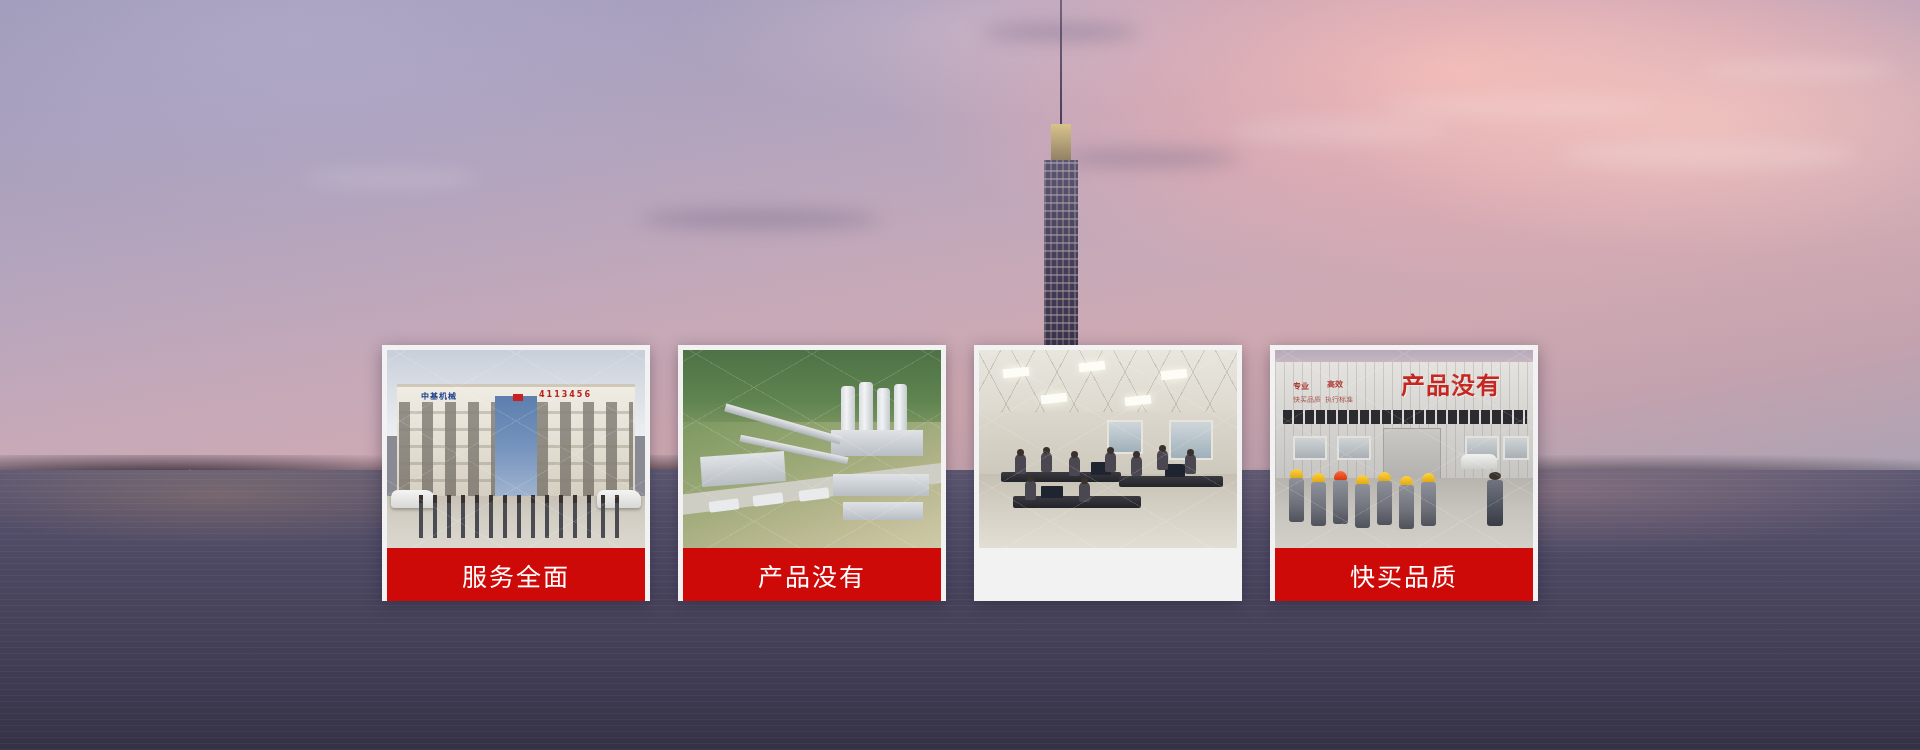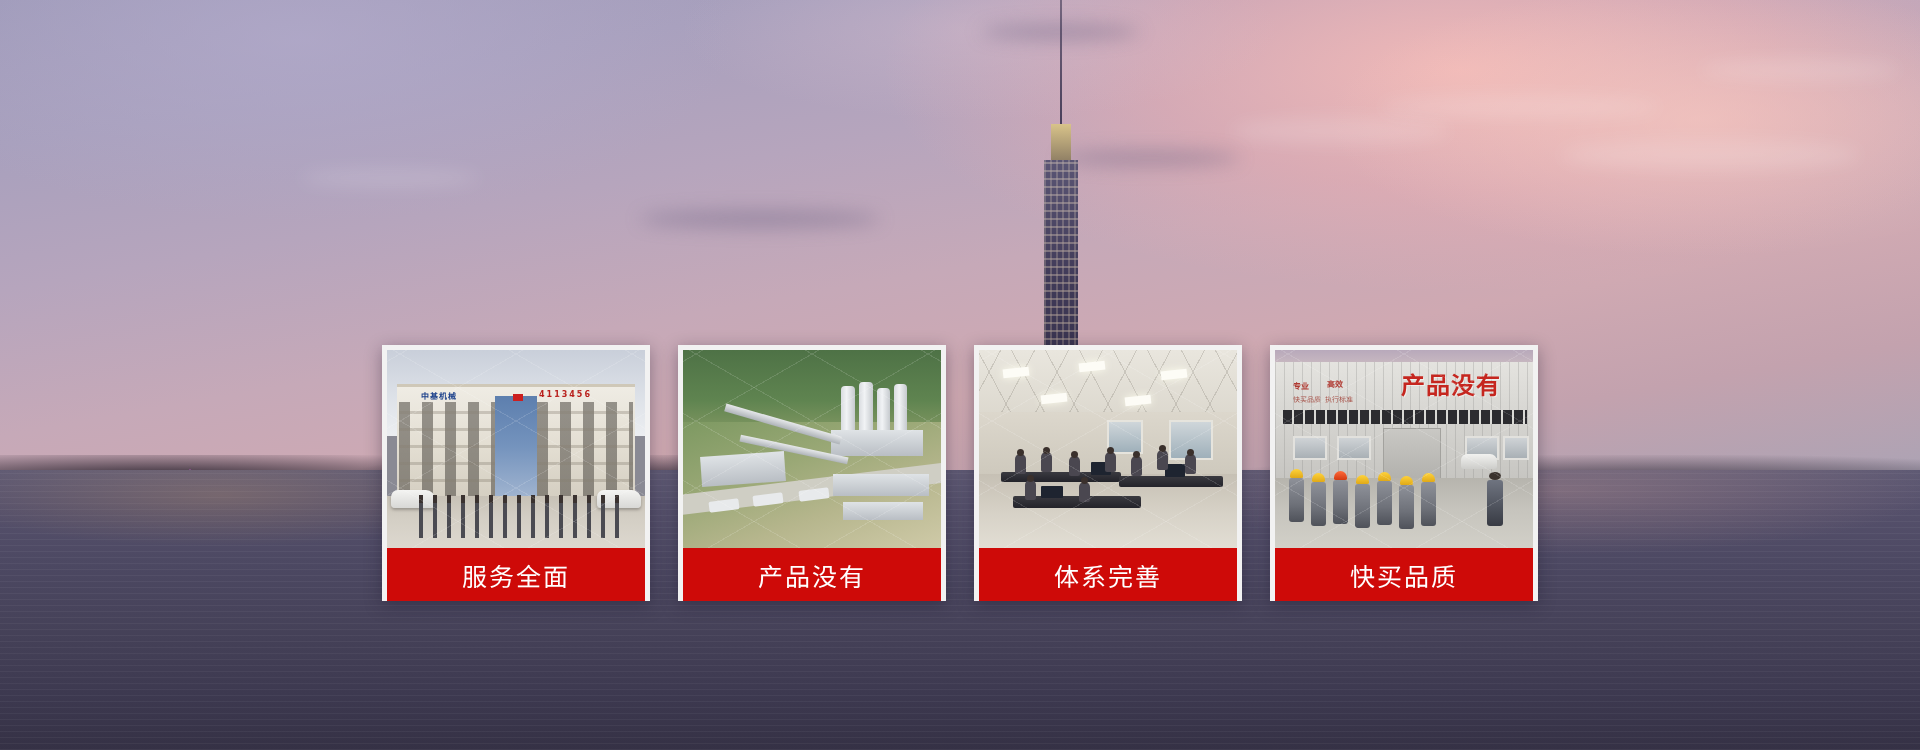--- a/index.html
+++ b/index.html
@@ -525,21 +525,20 @@
           <div class="p3-pers" style="left:62px;top:102px;"></div>
           <div class="p3-pers" style="left:90px;top:106px;"></div>
           <div class="p3-pers" style="left:126px;top:102px;"></div>
           <div class="p3-pers" style="left:152px;top:106px;"></div>
           <div class="p3-pers" style="left:178px;top:100px;"></div>
           <div class="p3-pers" style="left:206px;top:104px;"></div>
           <div class="p3-pers" style="left:46px;top:130px;"></div>
           <div class="p3-pers" style="left:100px;top:132px;"></div>
           <div class="wm"></div>
         </div>
-        <div class="card-label">体系完善</div>
       </div>
 
       <div class="card">
         <div class="card-photo">
           <div class="p4-sky"></div>
           <div class="p4-wall"></div>
           <div class="p4-bigsign">产品没有</div>
           <div class="p4-sm1">专业</div>
           <div class="p4-sm2">高效</div>
           <div class="p4-sm3">快买品质</div>

